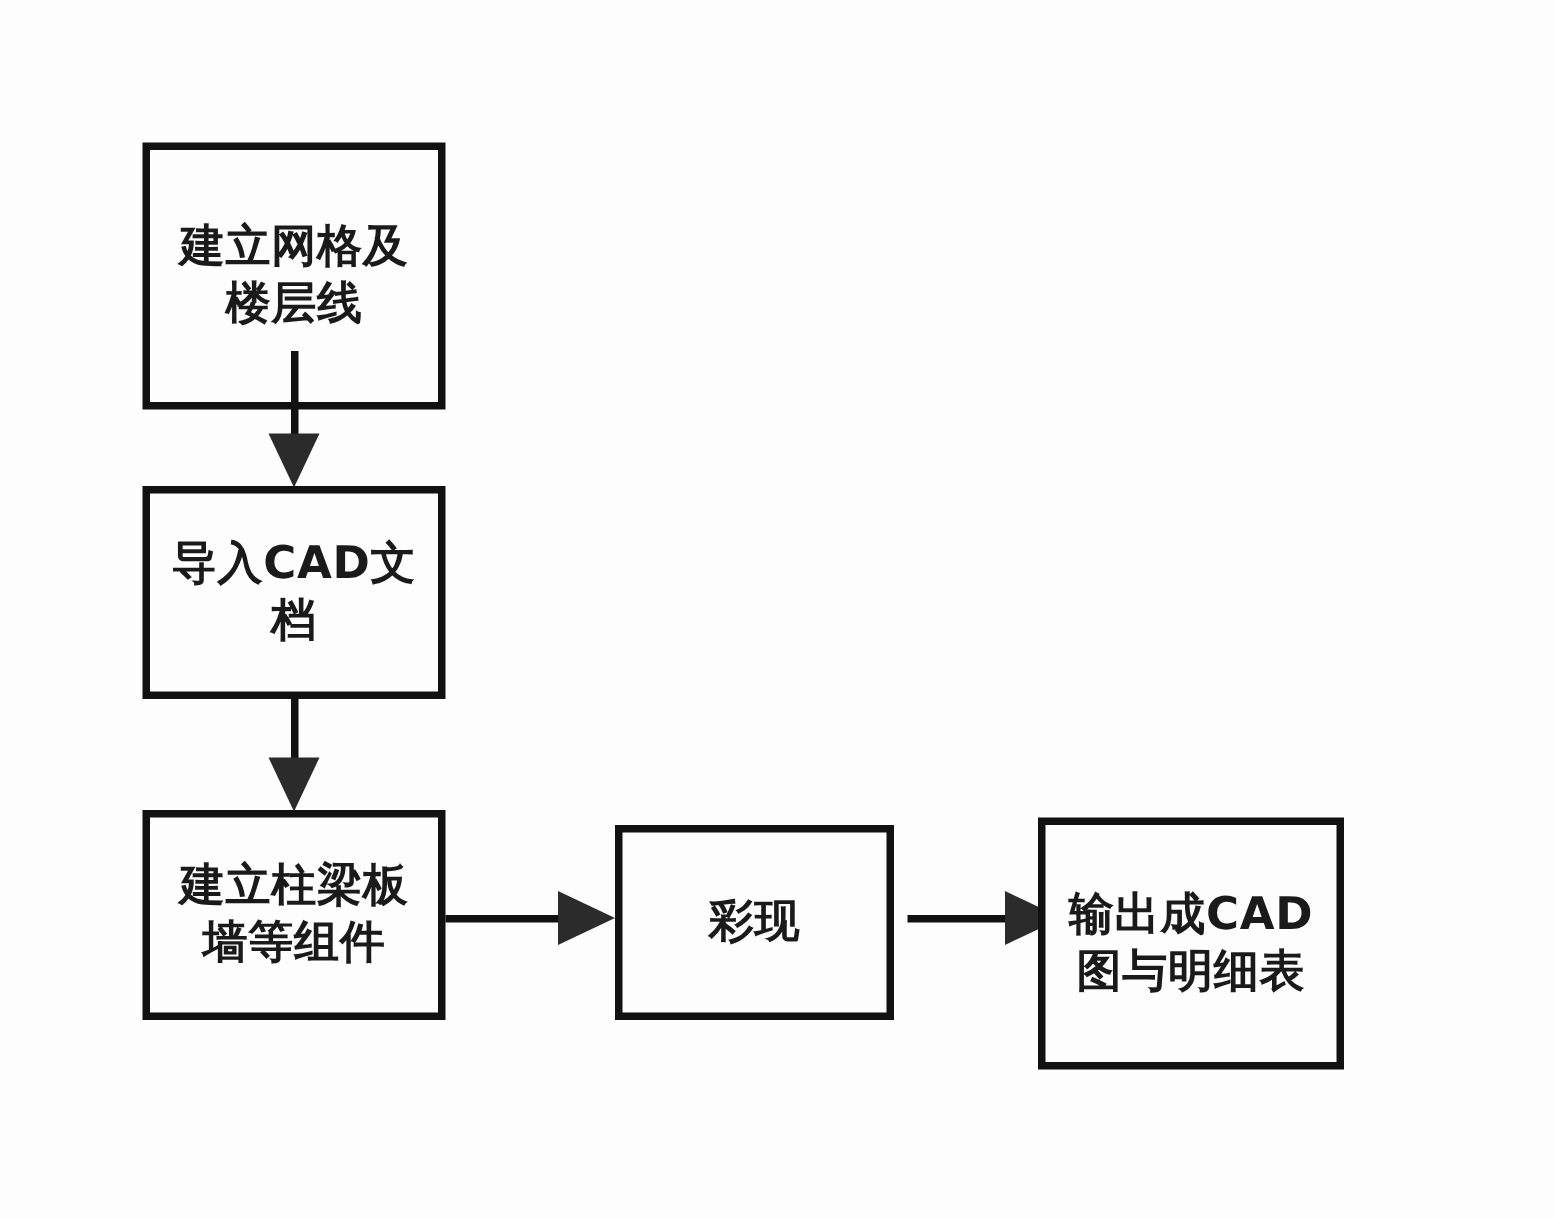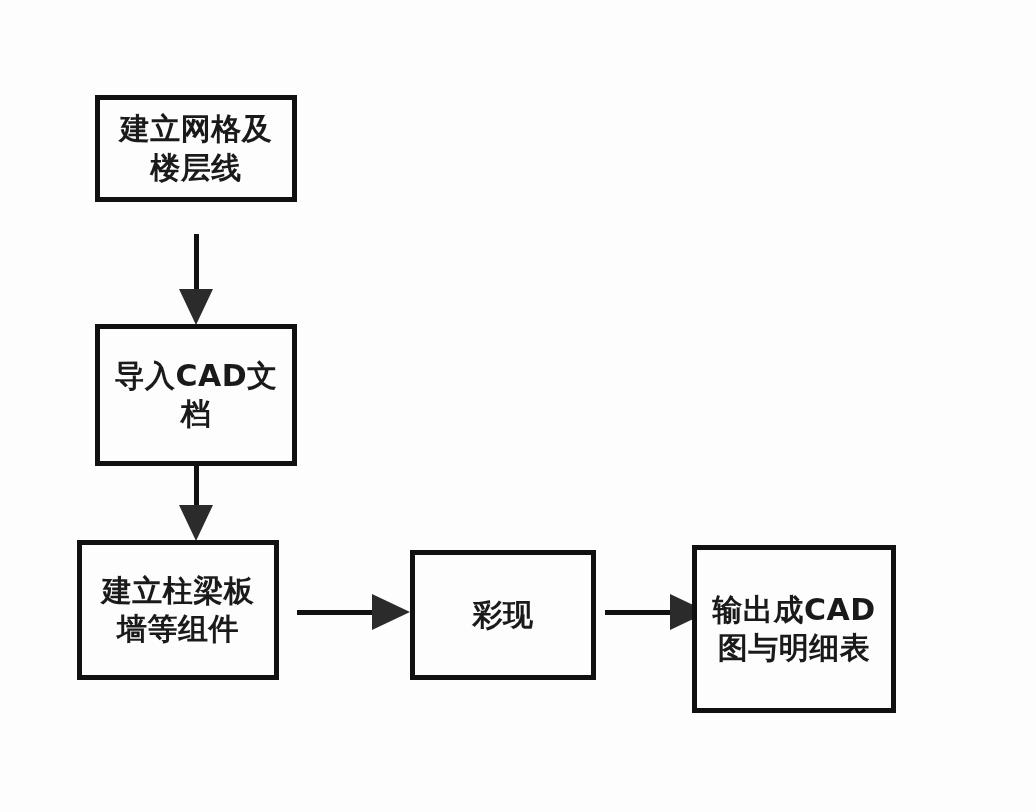--- a/index.html
+++ b/index.html
@@ -32,23 +32,23 @@
   .node-label {
     font-family: "DejaVu Sans", "Liberation Sans", sans-serif;
     font-weight: bold;
     color: #1a1a1a;
     line-height: 1.28;
     letter-spacing: 0.5px;
     white-space: pre-line;
     user-select: none;
   }
   
-  #node-grid-floor   { left: 95px;  top: 95px;  width: 202px; height: 107px; }
+  #node-grid-floor   { left: 95px;  top: 95px;  width: 202px; height: 178px; }
   #node-import-cad   { left: 95px;  top: 324px; width: 202px; height: 142px; }
-  #node-build-comp   { left: 77px;  top: 540px; width: 202px; height: 140px; }
+  #node-build-comp   { left: 95px;  top: 540px; width: 202px; height: 140px; }
   #node-render       { left: 410px; top: 550px; width: 186px; height: 130px; }
   #node-export       { left: 692px; top: 545px; width: 204px; height: 168px; }
 
   #node-grid-floor .node-label   { font-size: 30px; }
   #node-import-cad .node-label   { font-size: 30px; }
   #node-build-comp .node-label   { font-size: 30px; }
   #node-render .node-label       { font-size: 30px; }
   #node-export .node-label       { font-size: 30px; }
 
   

